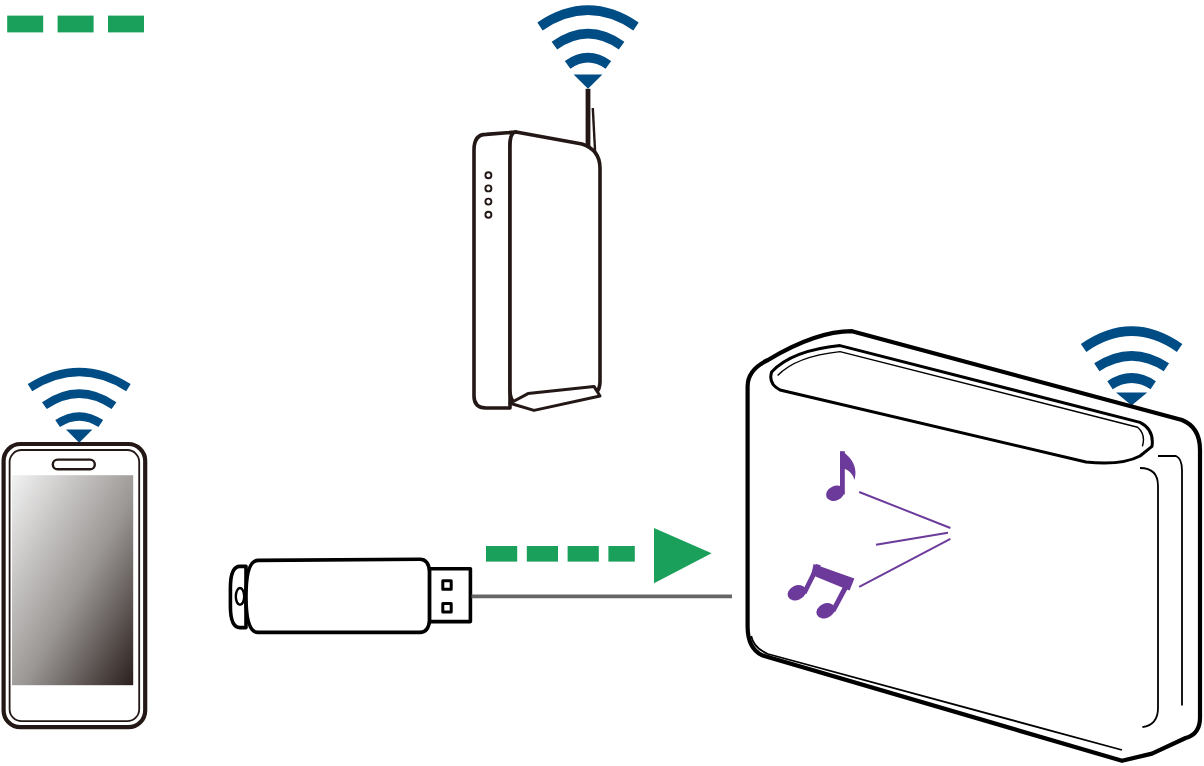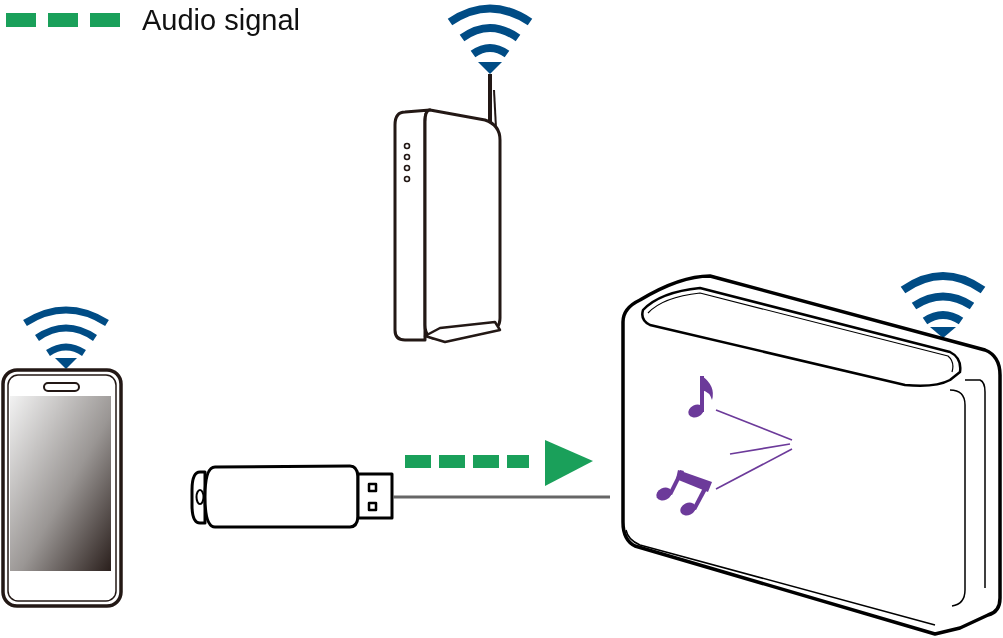--- a/index.html
+++ b/index.html
@@ -10,21 +10,20 @@
     .legend .label { font-size: 29px; color: #111; margin-left: 10px; line-height: 1; }
     svg.stage { position: absolute; left: 0; top: 0; }
   </style>
 </head>
 <body>
 
 <div class="abs legend">
   <span class="dash" style="background:#1aa05a"></span>
   <span class="dash" style="background:#1aa05a"></span>
   <span class="dash" style="background:#1aa05a"></span>
-  <span class="label">Audio signal</span>
 </div>
 
 <svg class="stage" width="1003" height="638" viewBox="0 0 1003 638" xmlns="http://www.w3.org/2000/svg">
   <defs>
     <linearGradient id="screenGrad" x1="0" y1="0" x2="1" y2="1">
       <stop offset="0" stop-color="#f2f2f2"></stop>
       <stop offset="0.55" stop-color="#9a9694"></stop>
       <stop offset="1" stop-color="#2a1f1c"></stop>
     </linearGradient>
   </defs>

